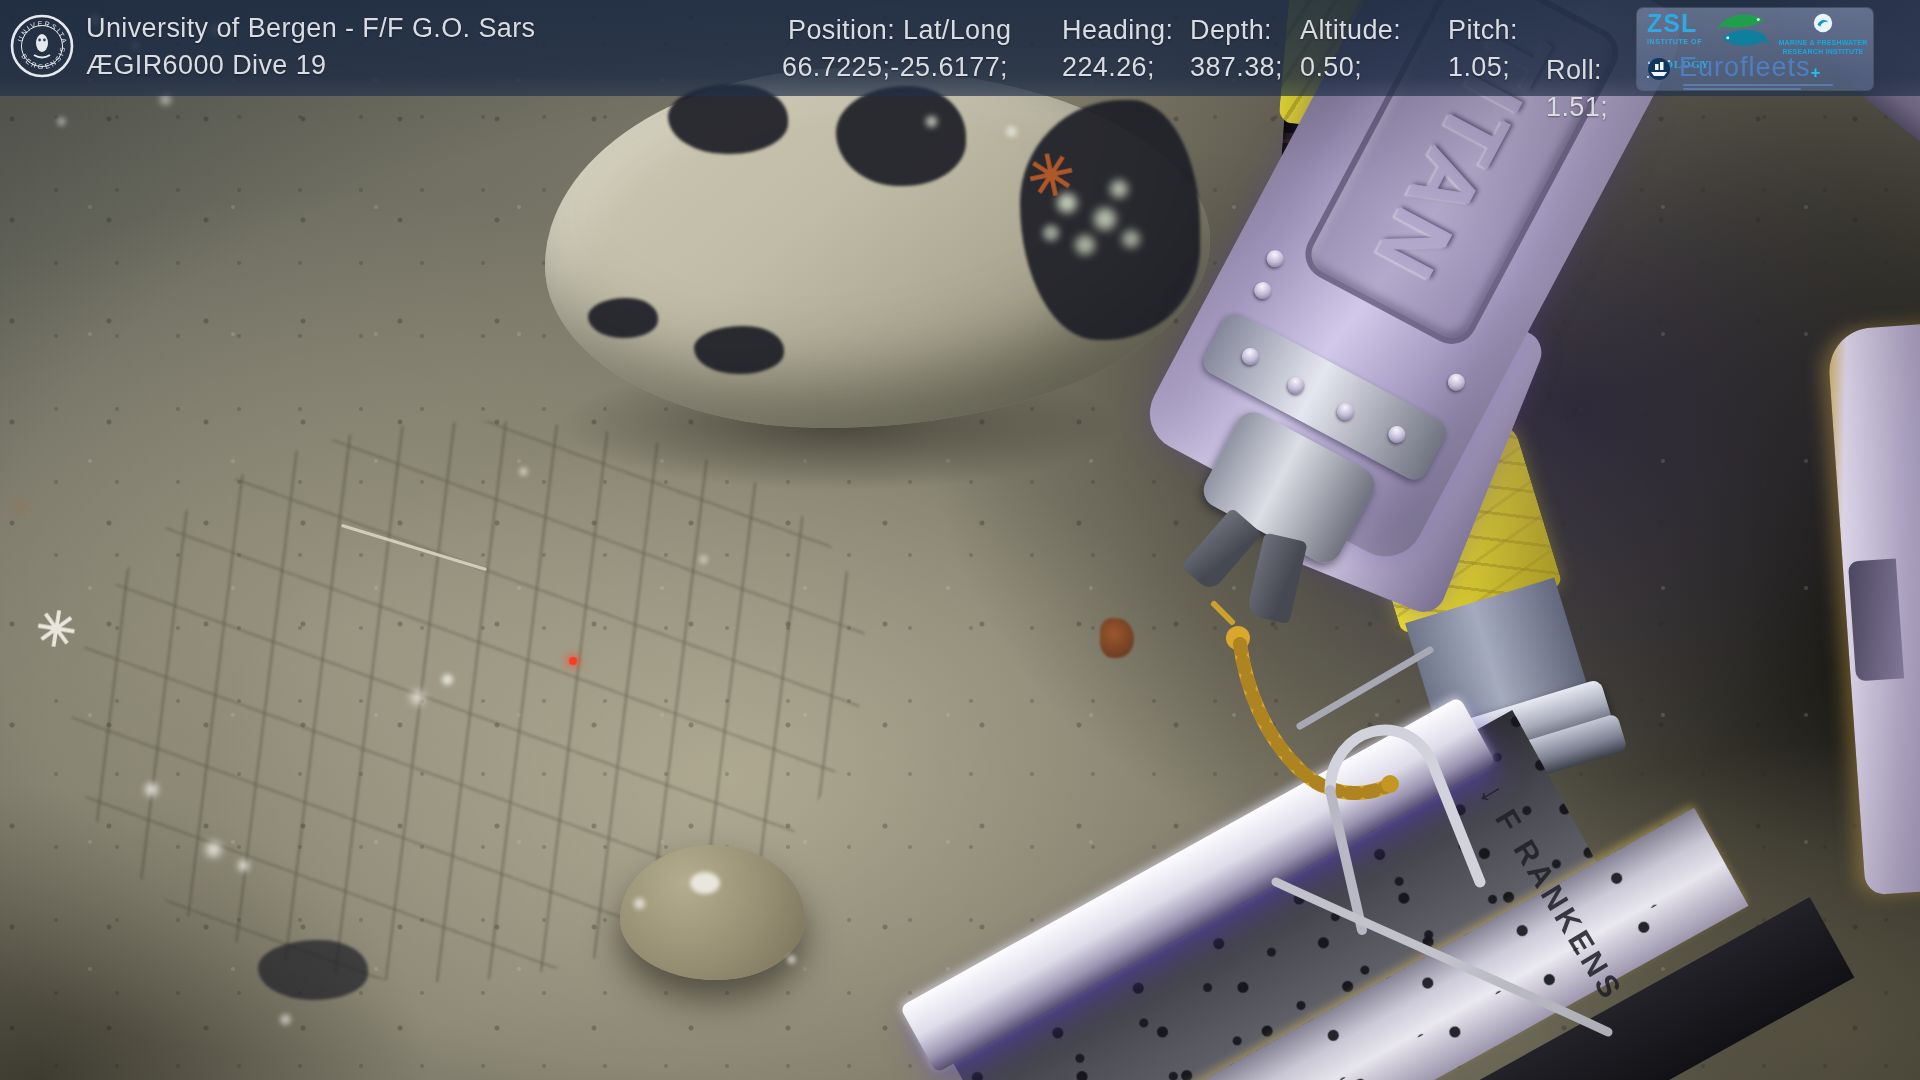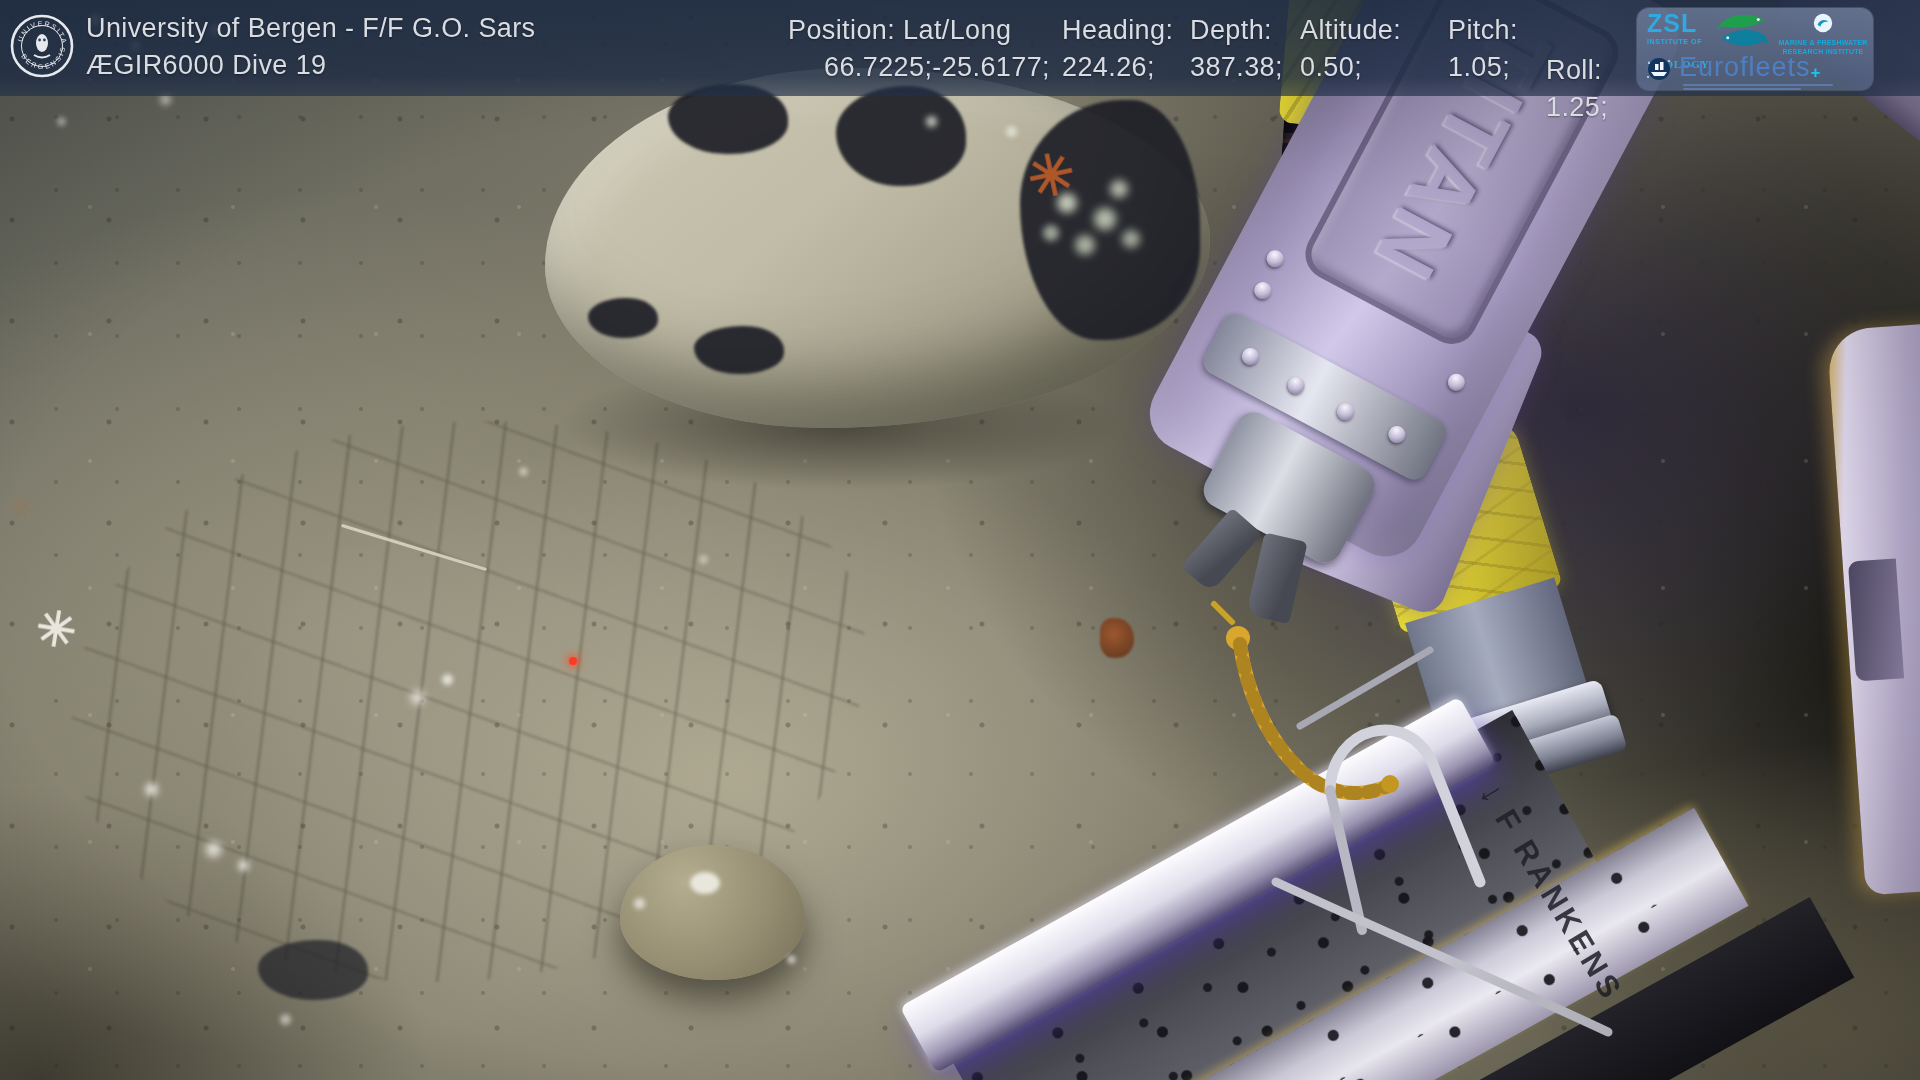--- a/index.html
+++ b/index.html
@@ -181,22 +181,22 @@
 
   
   .topbar{position:absolute;left:0;top:0;width:1920px;height:96px;z-index:10;
     background:linear-gradient(180deg, rgba(28,42,66,.88) 0%, rgba(30,44,68,.82) 80%, rgba(34,48,72,.68) 100%);
     color:#d9dde3;}
   .uob-logo{position:absolute;left:10px;top:14px;width:64px;height:64px;}
   .org{position:absolute;left:86px;top:10px;font-size:27px;line-height:37px;letter-spacing:.4px;
     text-shadow:0 1px 2px rgba(0,0,0,.4);white-space:nowrap;}
   .tcol{position:absolute;top:12px;font-size:27px;line-height:37px;letter-spacing:.4px;
     text-shadow:0 1px 2px rgba(0,0,0,.4);white-space:nowrap;}
-  .pos-vals{display:flex;justify-content:center;width:262px;margin-left:24px;}
-  .logo-panel{position:absolute;left:1637px;top:8px;width:236px;height:82px;border-radius:12px;
+  .pos-vals{display:flex;justify-content:flex-start;width:262px;}
+  .logo-panel{position:absolute;left:1637px;top:8px;width:236px;height:82px;border-radius:6px;
     background:linear-gradient(180deg, rgba(150,166,200,.52), rgba(122,140,178,.44));
     box-shadow:0 0 0 1px rgba(200,210,235,.18);}
   .zsl{position:absolute;left:10px;top:3px;color:#2fa9e1;line-height:1;}
   .zsl .z1{font-size:25px;font-weight:800;letter-spacing:1px;}
   .zsl .z2{font-size:7px;font-weight:700;letter-spacing:.6px;margin-top:2px;}
   .zsl .z3{font-size:11px;font-weight:800;letter-spacing:.8px;margin-top:14px;font-family:Liberation Serif, serif;}
   .fish-logo{position:absolute;left:76px;top:2px;}
   .mfri{position:absolute;left:140px;top:4px;width:92px;text-align:center;color:#17a8dc;line-height:1;}
   .mfri .m1{font-size:7px;font-weight:800;letter-spacing:.2px;margin-top:2px;}
   .ef{position:absolute;left:8px;top:44px;display:flex;align-items:flex-end;}
@@ -336,21 +336,21 @@
     <div class="tcol" style="left:1300px;">
       <div>Altitude:</div>
       <div>0.50;</div>
     </div>
     <div class="tcol" style="left:1448px;">
       <div>Pitch:</div>
       <div>1.05;</div>
     </div>
     <div class="tcol" style="left:1546px;margin-top:40px;">
       <div>Roll:</div>
-      <div>1.25;</div>
+      <div>1.51;</div>
     </div>
 
     <div class="logo-panel">
       <div class="zsl">
         <div class="z1">ZSL</div>
         <div class="z2">INSTITUTE OF</div>
         <div class="z3">ZOOLOGY</div>
       </div>
       <svg class="fish-logo" width="60" height="42" viewBox="0 0 60 44">
         <path d="M8 13 C 20 2, 42 3, 52 11 C 42 17, 24 21, 10 17 L2 20 Z" fill="#1f9e4b"></path>

